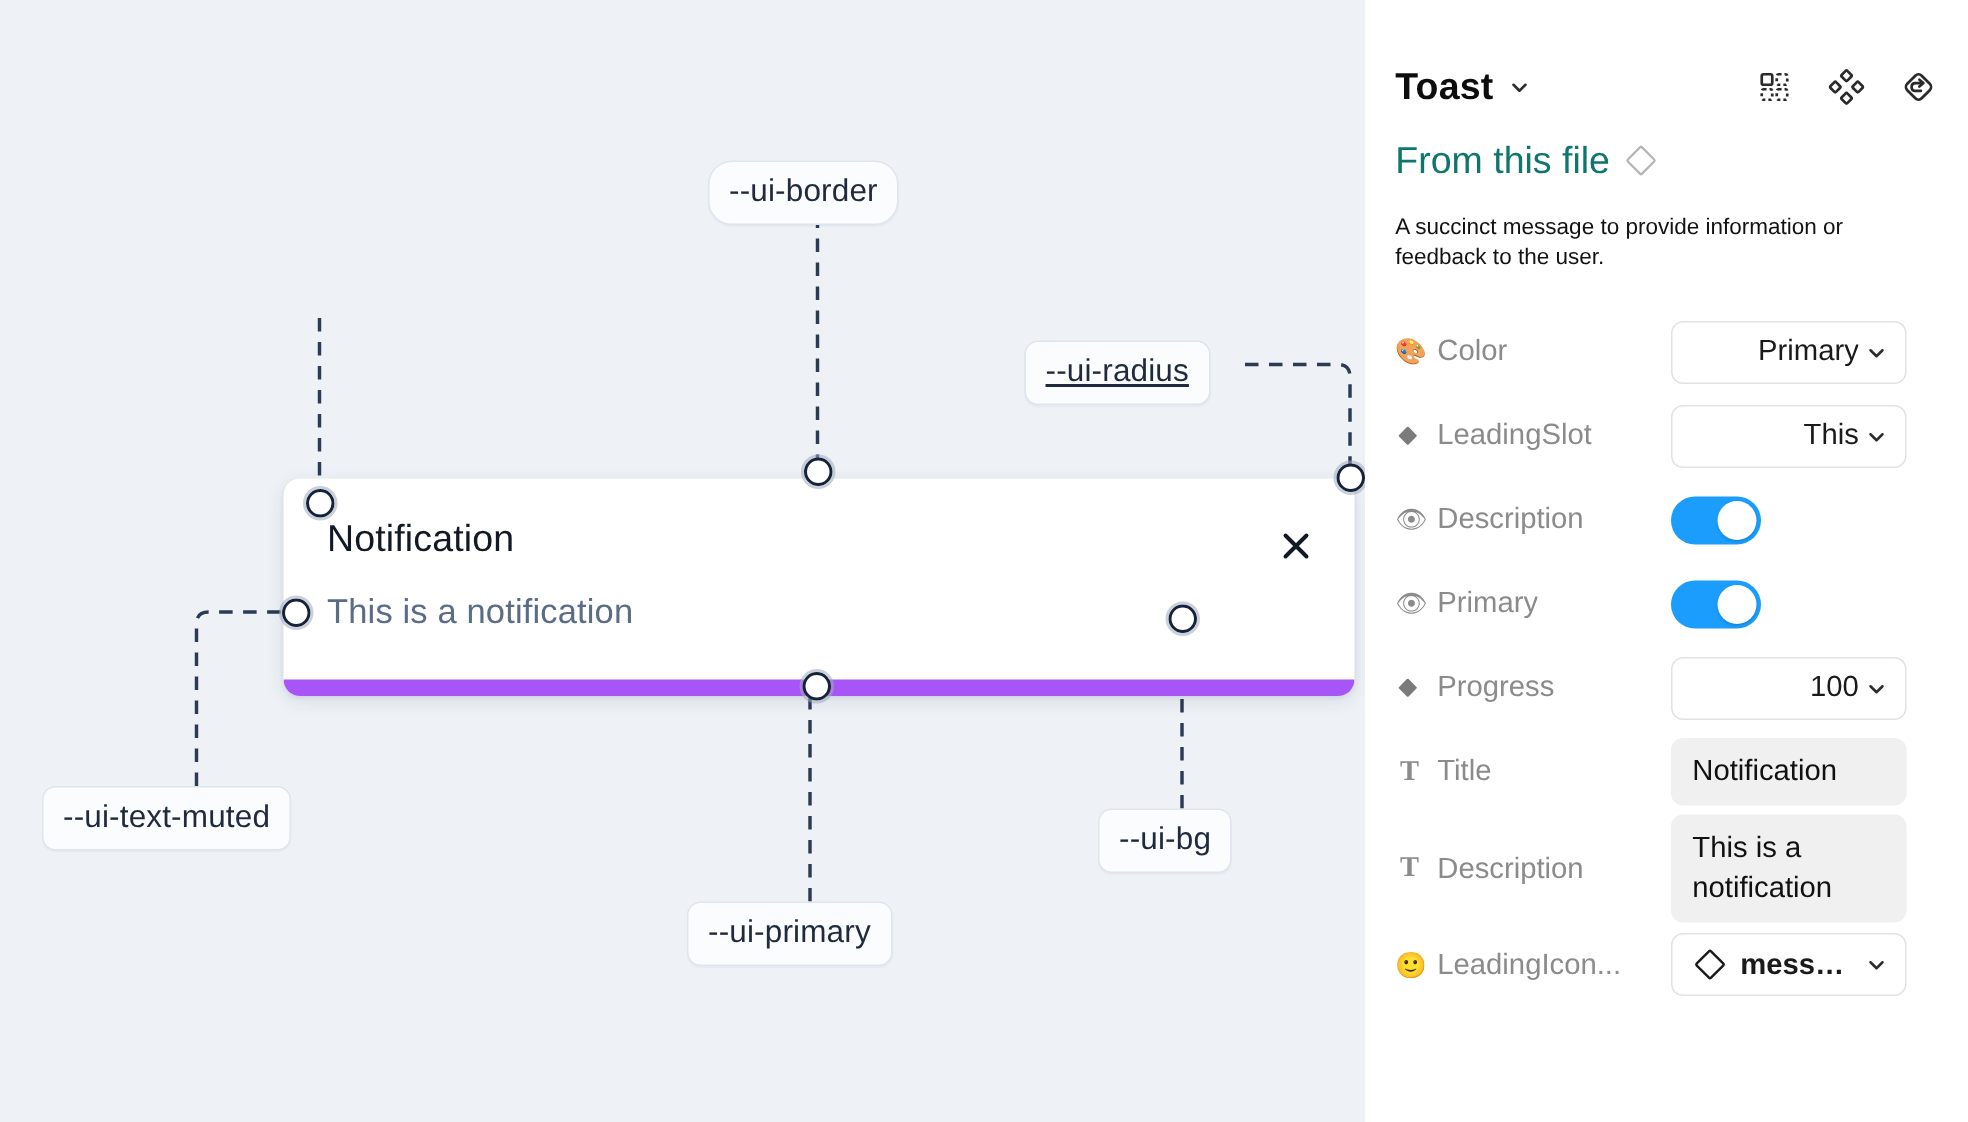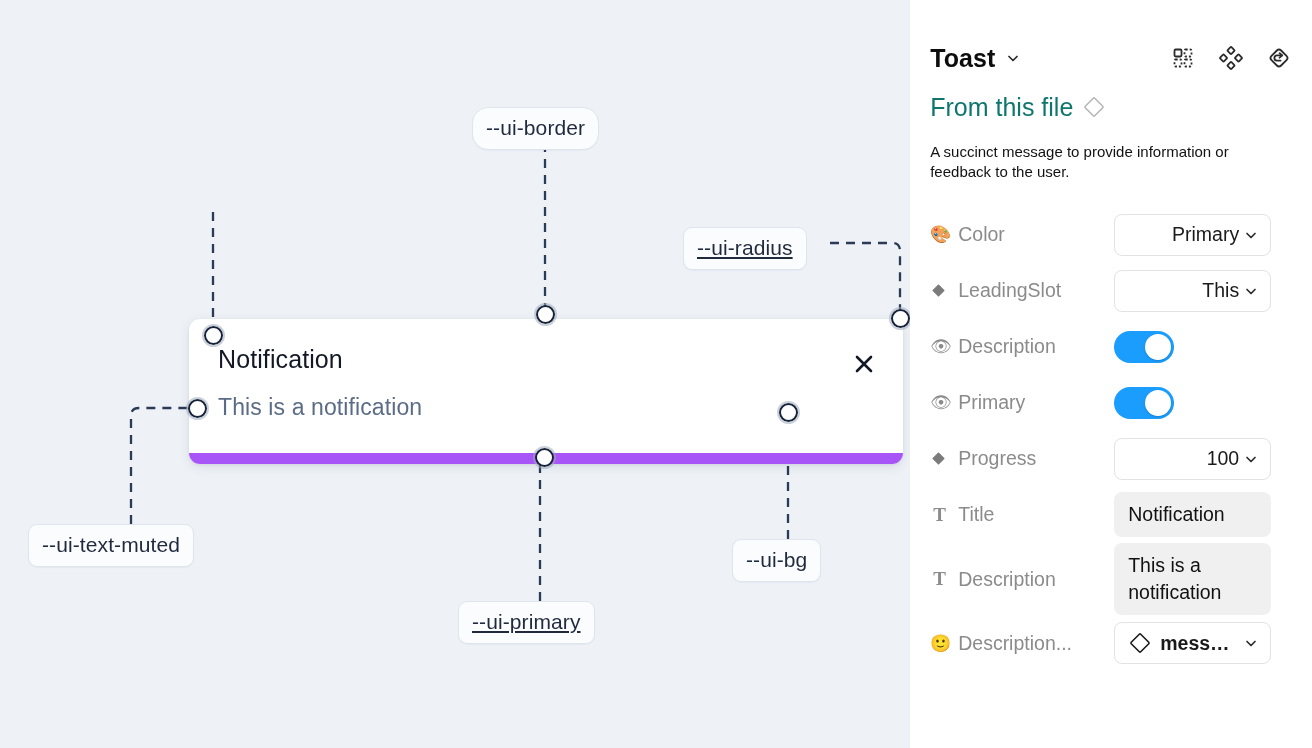--- a/index.html
+++ b/index.html
@@ -207,21 +207,21 @@
     <div class="handle" style="left:204px; top:326px;"></div>
     <div class="handle" style="left:536px; top:305px;"></div>
     <div class="handle" style="left:891px; top:309px;"></div>
     <div class="handle" style="left:188px; top:399px;"></div>
     <div class="handle" style="left:535px; top:448px;"></div>
     <div class="handle" style="left:779px; top:403px;"></div>
 
     <div class="chip" style="left:472px; top:107px;border-radius:16px;">--ui-border</div>
     <div class="chip" style="left:683px; top:227px;text-decoration:underline;">--ui-radius</div>
     <div class="chip" style="left:28px;  top:524px;">--ui-text-muted</div>
-    <div class="chip" style="left:458px; top:601px;text-decoration:underline;">--ui-primary</div>
+    <div class="chip" style="left:458px; top:601px;">--ui-primary</div>
     <div class="chip" style="left:732px; top:539px;">--ui-bg</div>
 
   </div>
 
   <div class="panel">
 
     <div class="panel-head">
       <div class="panel-title">Toast</div>
       <div class="caret-sm">
         <svg width="16" height="16" viewBox="0 0 16 16" fill="none" stroke="currentColor" stroke-width="1.7" stroke-linecap="round" stroke-linejoin="round">
@@ -368,21 +368,21 @@
           <span class="prop-label-text">Description</span>
         </div>
         <div class="prop-ctl">
           <div class="textfield two-line">This is a notification</div>
         </div>
       </div>
 
       <div class="prop-row">
         <div class="prop-label">
           <span class="prop-emoji">🙂</span>
-          <span class="prop-label-text">Description...</span>
+          <span class="prop-label-text">LeadingIcon...</span>
         </div>
         <div class="prop-ctl">
           <div class="select">
             <span class="sel-ico">
               <svg width="22" height="22" viewBox="0 0 22 22" fill="none" stroke="currentColor" stroke-width="1.6">
                   <rect x="4.3" y="4.3" width="13.4" height="13.4" rx="1" transform="rotate(45 11 11)"></rect>
                 </svg>
             </span>
             <span class="sel-val" style="font-weight:700;">message...</span>
             <span class="sel-caret">

